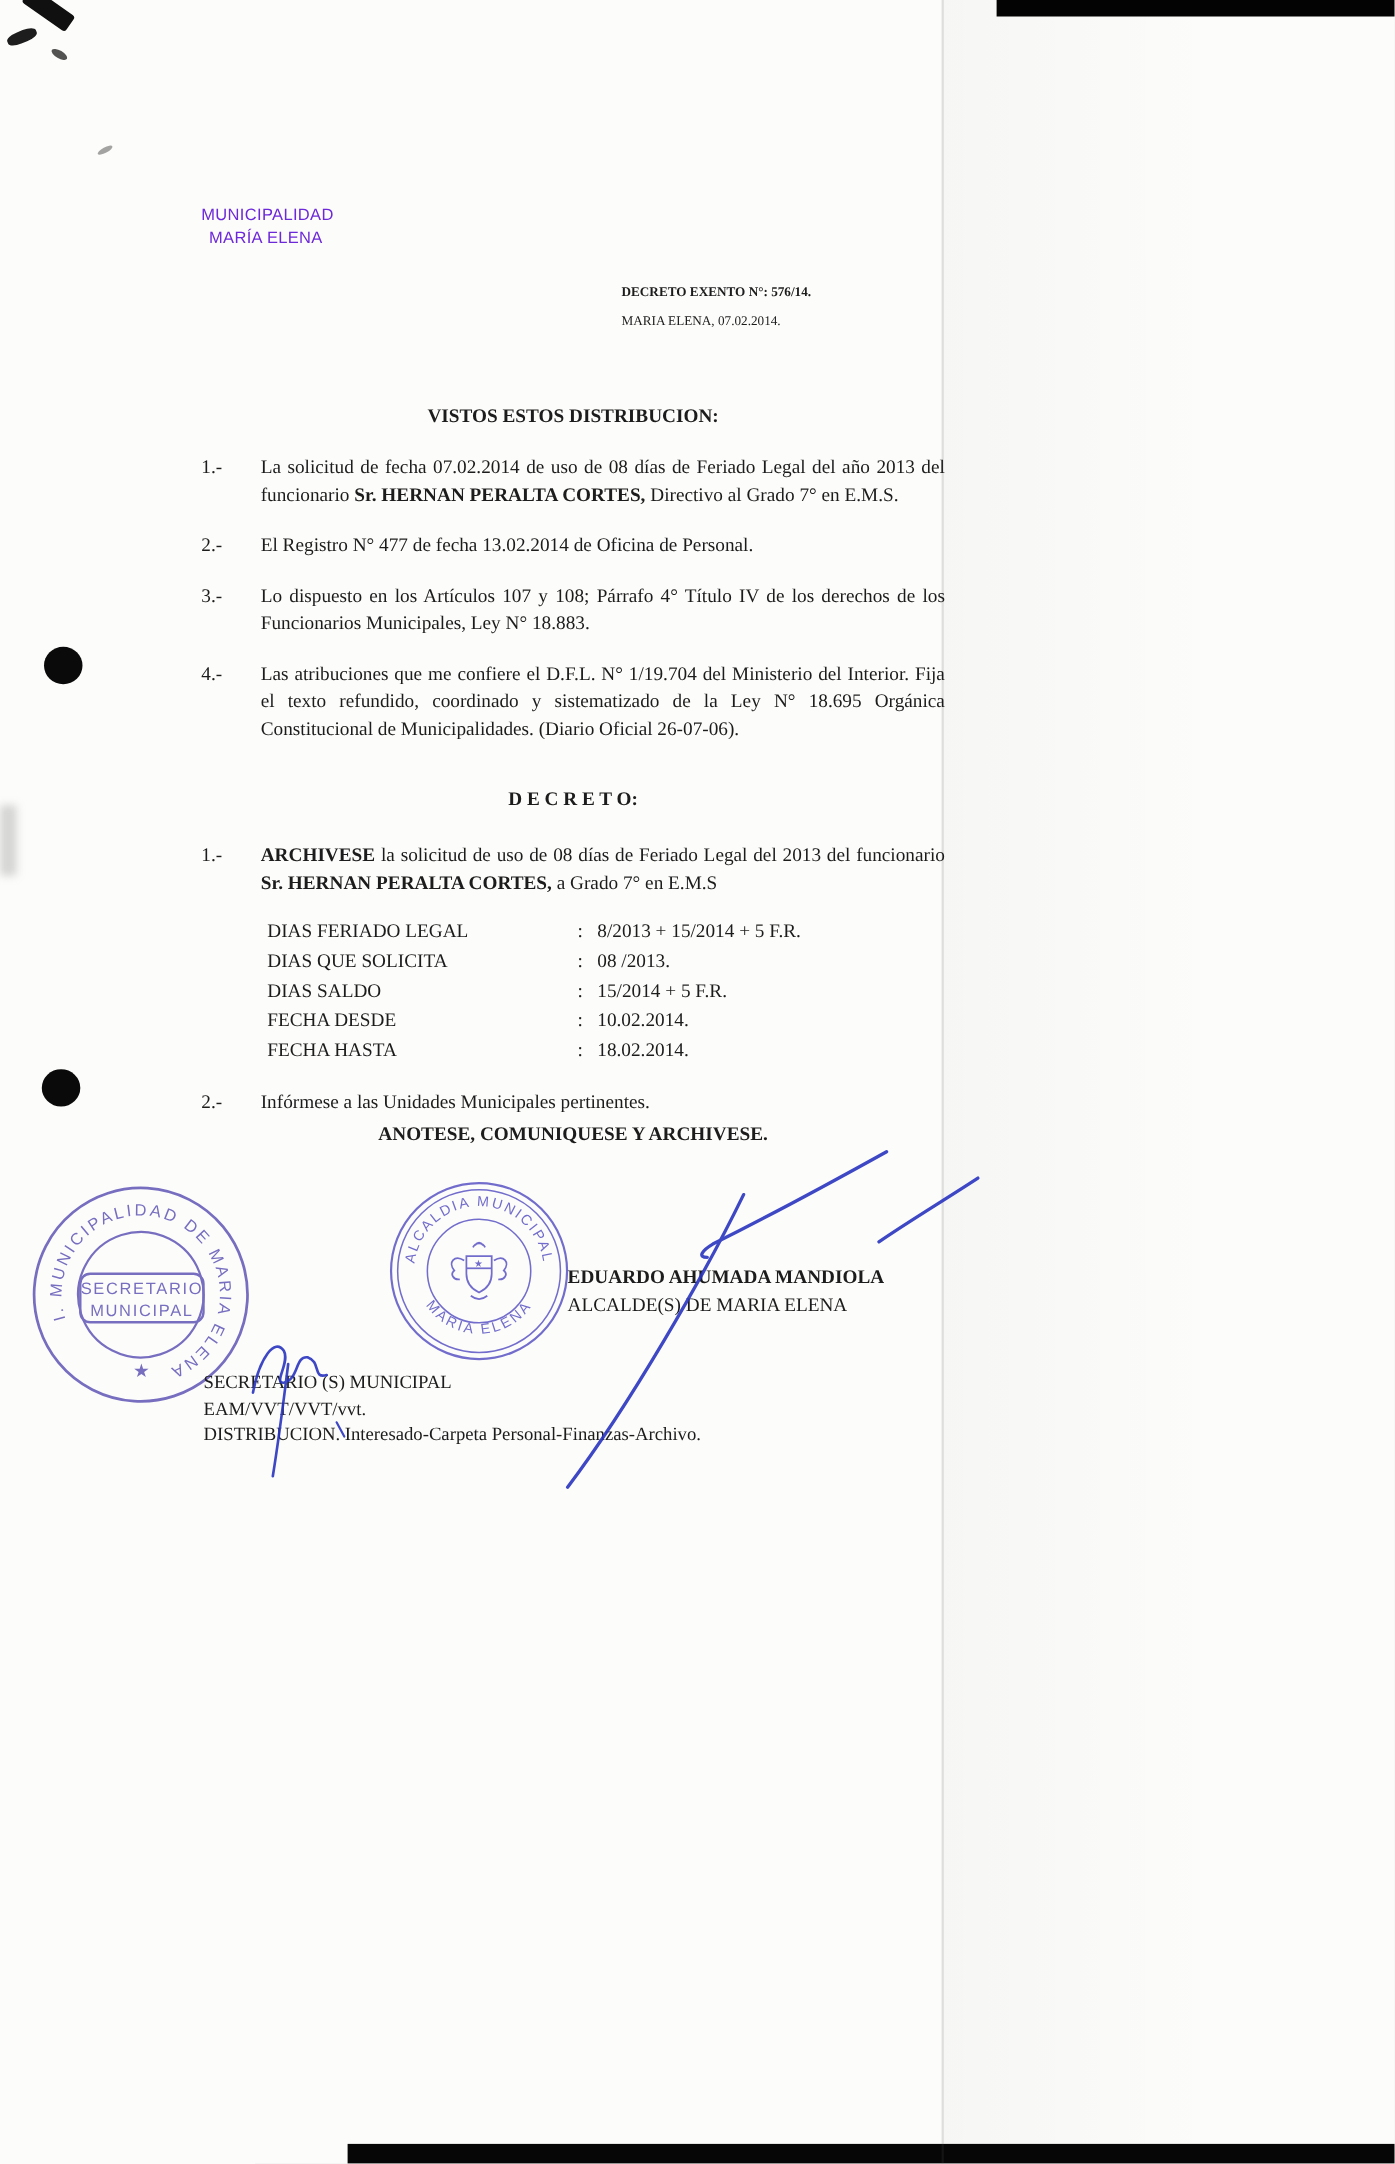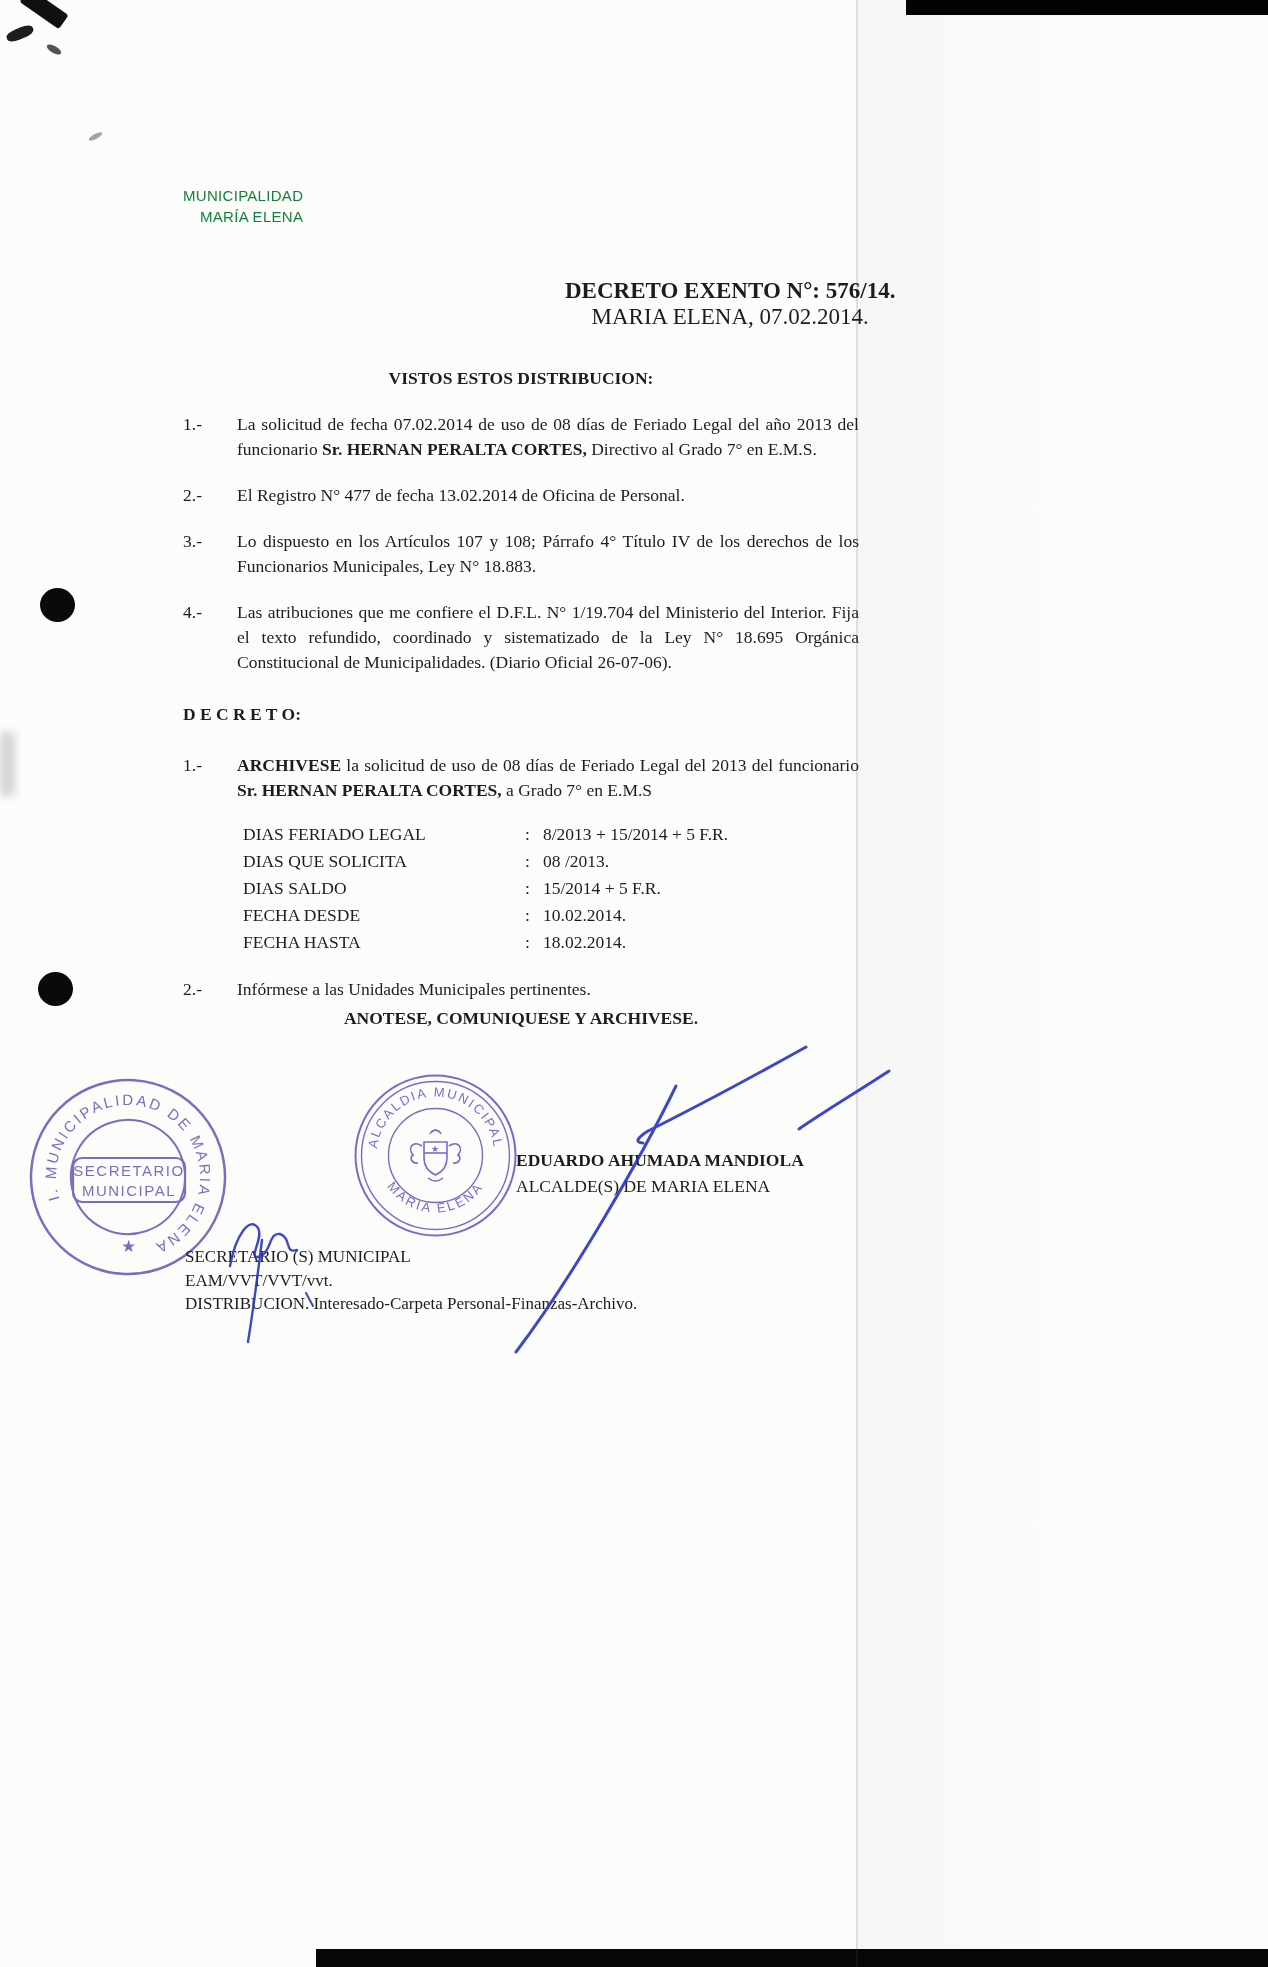--- a/index.html
+++ b/index.html
@@ -29,33 +29,33 @@
   .speck    { position:absolute; left:88px; top:134px; width:15px; height:5px; background:rgba(90,90,90,.55); transform:rotate(-28deg); border-radius:50%; }
   .smudge   { position:absolute; left:0; top:732px; width:15px; height:64px; background:rgba(110,110,110,.28); filter:blur(4px); }
   .hole { position:absolute; width:35px; height:34px; background:#0a0a0a; border-radius:50%; }
   .hole-1 { left:40px; top:588px; }
   .hole-2 { left:38px; top:972px; }
 
   
   .letterhead {
     position:absolute; left:183px; top:185px;
     font-family:"Liberation Sans", sans-serif;
-    font-size:15px; line-height:21px; color:#15803d; letter-spacing:.3px;text-align:right;
+    font-size:15px; line-height:21px; color:#6d28d9; letter-spacing:.3px;
   }
   .letterhead .lh2 { padding-left:7px; }
-  .decree-header { position:absolute; left:565px; top:278px; font-size:23px; line-height:26px;text-align:center; }
+  .decree-header { position:absolute; left:565px; top:252px; font-size:12px; line-height:26px; }
   .decree-header .dh1 { font-weight:bold; }
 
   
   .content { position:absolute; left:183px; top:366px; width:676px; font-size:17.5px; line-height:25px; }
   .section-title { text-align:center; font-weight:bold; }
   .item { display:flex; margin-top:21px; }
   .item .num { flex:0 0 54px; }
   .item .body { flex:1; text-align:justify; }
-  .decreto-title { font-weight:bold; margin-top:27px; }
+  .decreto-title { text-align:center; font-weight:bold; margin-top:39px; }
   .first-decreto { margin-top:26px; }
   .details { margin-top:18px; margin-left:60px; line-height:27px; }
   .detail-row { display:flex; }
   .detail-label { width:282px; }
   .detail-sep { width:18px; }
   .closing { text-align:center; font-weight:bold; margin-top:4px; }
 
   
   .alcalde-block { position:absolute; left:516px; top:1147px; font-size:17.5px; line-height:26px; }
   .alcalde-name { font-weight:bold; }

